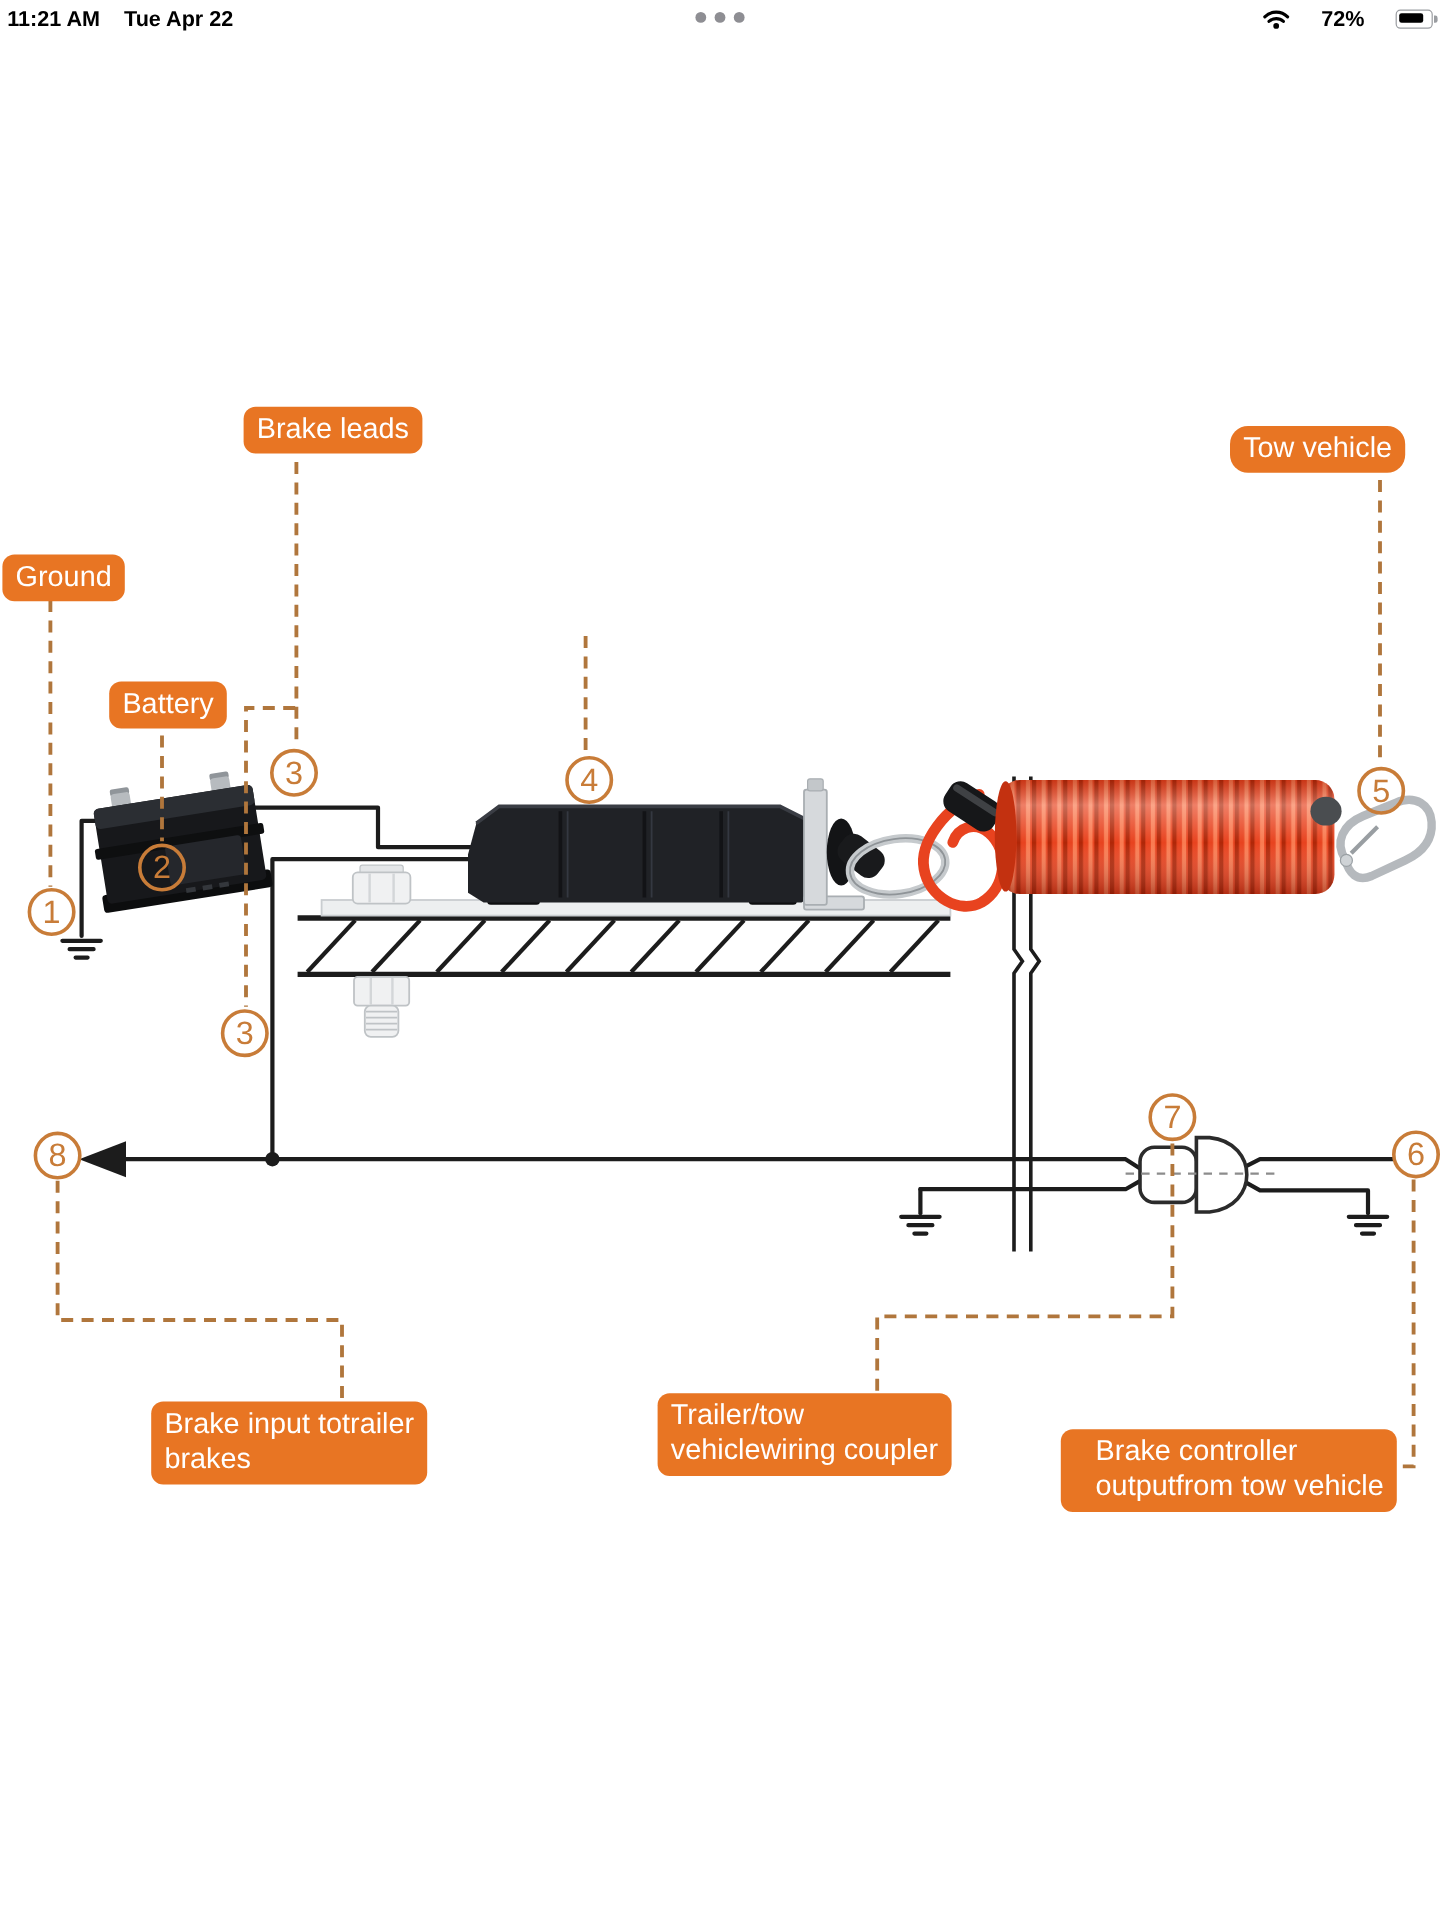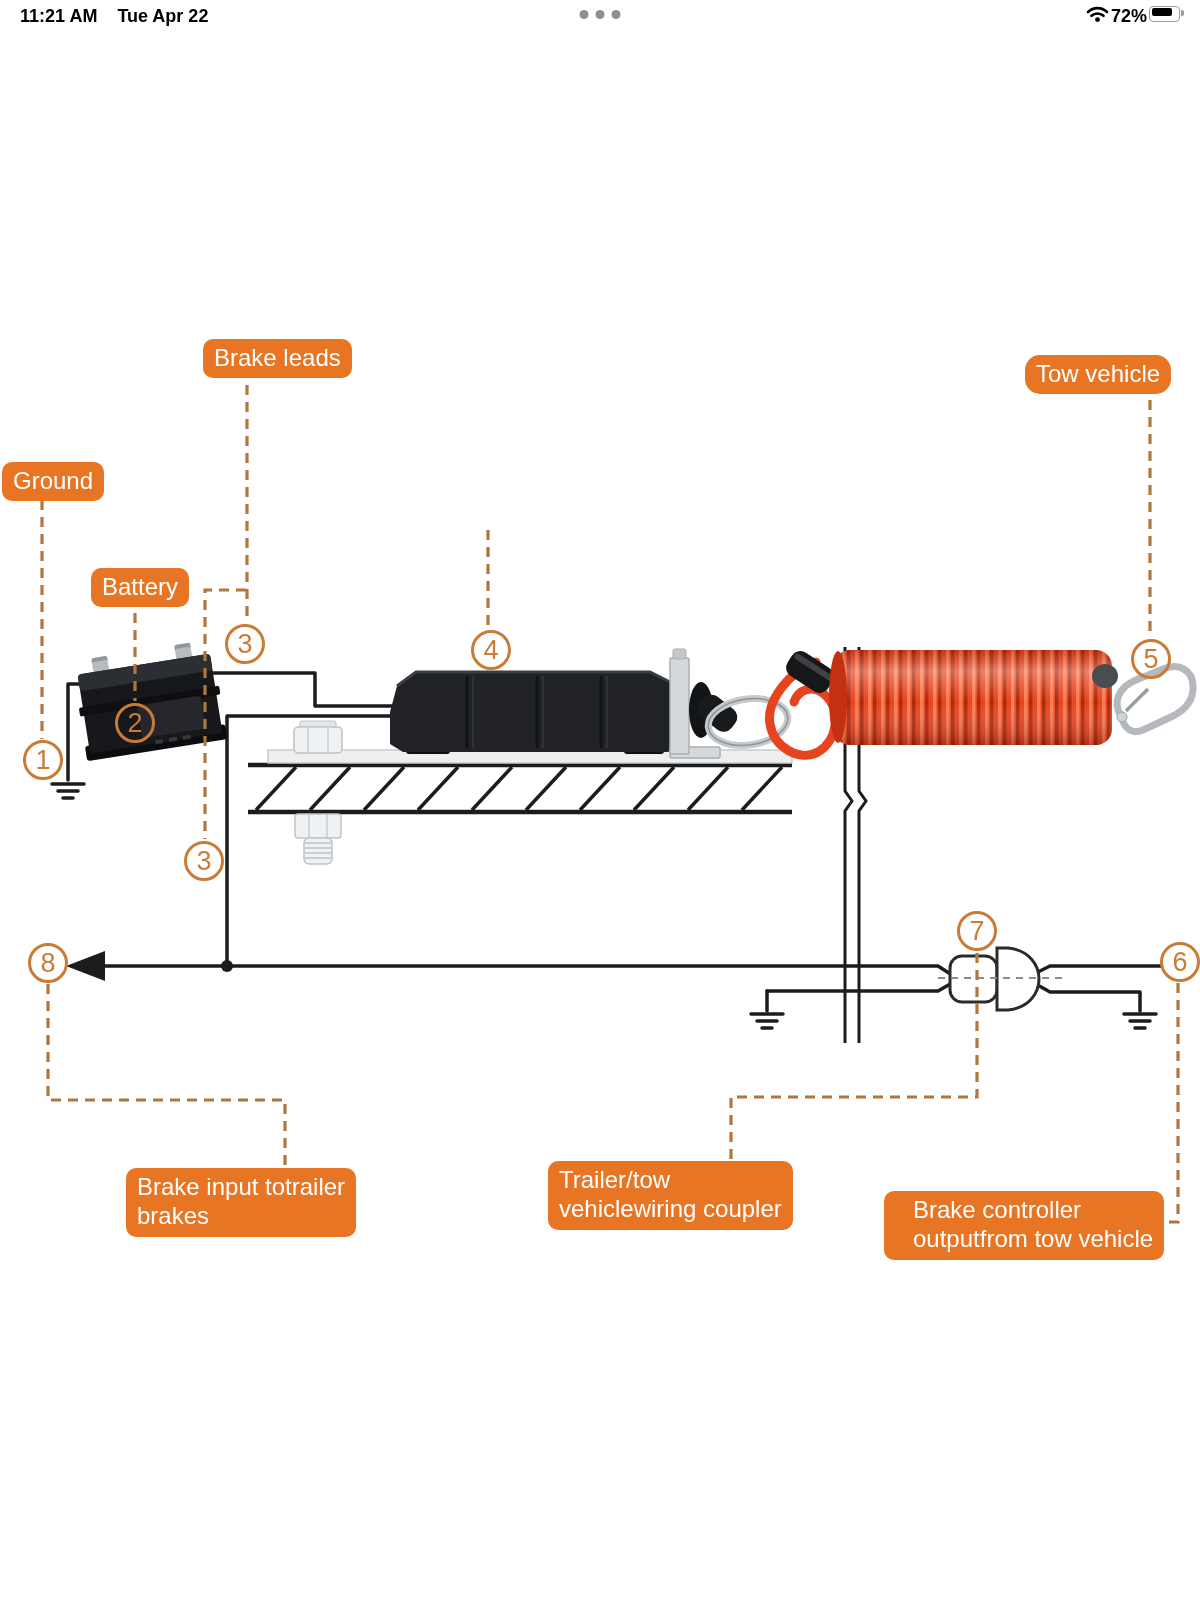--- a/index.html
+++ b/index.html
@@ -4,26 +4,26 @@
 <style>
   html,body{margin:0;padding:0;background:#fff;}
   .screen{
     position:relative;width:1200px;height:1600px;background:#ffffff;overflow:hidden;
     font-family:"Liberation Sans",sans-serif;
   }
   
   .statusbar{
     position:absolute;left:0;top:0;width:100%;height:32px;
     display:flex;align-items:center;justify-content:space-between;
-    padding:0 20px;box-sizing:border-box;color:#000;font-size:18px;font-weight:600;
+    padding:0 6px;box-sizing:border-box;color:#000;font-size:18px;font-weight:600;
   }
   .sb-left{display:flex;gap:20px;align-items:center;}
   .sb-center{position:absolute;left:50%;top:10px;transform:translateX(-50%);display:flex;gap:7px;}
   .sb-dot{width:9px;height:9px;border-radius:50%;background:#8e8e93;}
-  .sb-right{display:flex;gap:2px;}
+  .sb-right{display:flex;gap:26px;align-items:center;}
   .batt{position:relative;width:29px;height:14px;border:1.5px solid #9a9da1;border-radius:4px;}
   .batt-fill{position:absolute;left:1.5px;top:1.5px;height:8px;width:70%;background:#000;border-radius:2px;}
   .batt-nub{position:absolute;right:-5px;top:3.5px;width:3px;height:6px;background:#9a9da1;border-radius:0 2px 2px 0;}
   
   .lbl{
     position:absolute;background:var(--c-label-bg,#e87523);color:var(--c-label-text,#fff);
     font-size:24px;line-height:1.22;padding:4px 11px 6px;border-radius:10px;
     white-space:pre-line;
   }
   .co{

